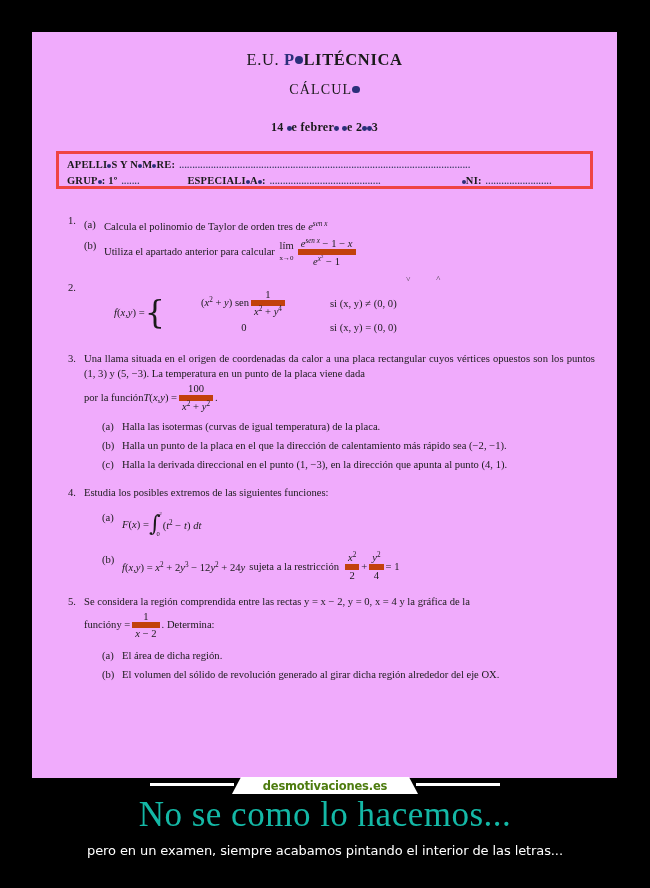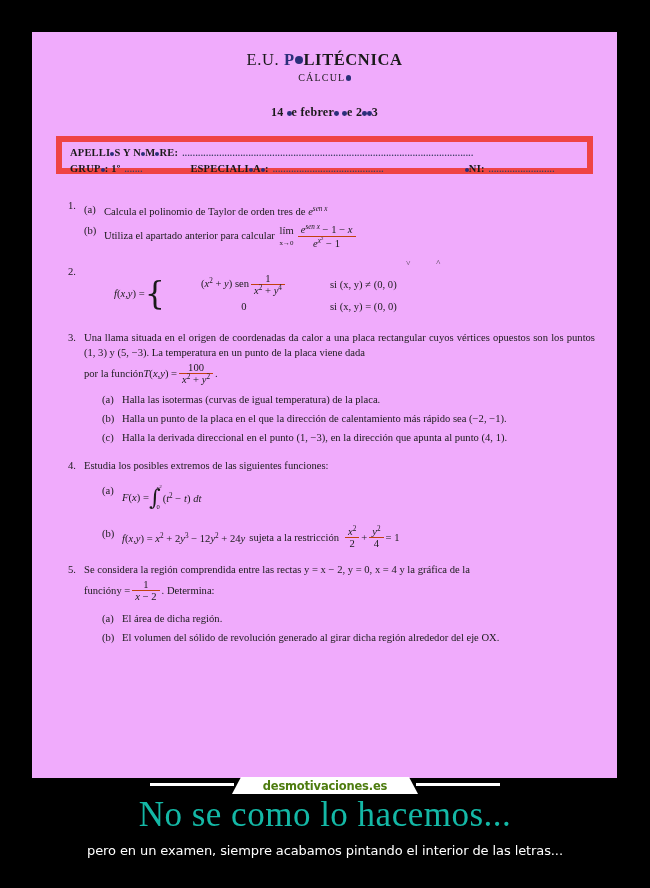--- a/index.html
+++ b/index.html
@@ -10,36 +10,36 @@
   
   #paper{
     position:absolute;left:32px;top:32px;width:585px;height:746px;
     background:#f0abfc;color:#1a1a1a;overflow:hidden;
   }
   #paper-inner{padding:12px 22px 0 22px;}
 
   
   .hdr{text-align:center;}
   .hdr .l1{font-size:16.5px;letter-spacing:.6px;margin-top:6px;}
-  .hdr .l2{font-size:10px;letter-spacing:1.2px;margin-top:2px;}
+  .hdr .l2{font-size:14px;letter-spacing:1.2px;margin-top:12px;}
   .hdr .l3{font-size:12px;font-weight:bold;margin-top:22px;letter-spacing:.3px;}
   .bld{font-weight:bold;}
   .ink-b{font-weight:bold;color:#2b2f7a;}
   .blob{
     display:inline-block;width:.52em;height:.52em;border-radius:50%;
     background:#2b2f7a;vertical-align:.04em;margin:0 .01em;
   }
   .blob-sm{
     display:inline-block;width:.40em;height:.40em;border-radius:50%;
     background:#2b2f7a;vertical-align:.02em;
   }
 
   
   #idbox{
-    margin:16px 2px 0 2px;border:6px solid #ef4444;height:38px;
+    margin:16px 2px 0 2px;border:3px solid #ef4444;height:38px;
     padding:3px 8px 0 8px;box-sizing:border-box;
   }
   .idrow{font-size:10.5px;font-weight:bold;letter-spacing:.2px;
          white-space:nowrap;line-height:16px;display:flex;align-items:baseline;}
   .dots{
     flex:1;overflow:hidden;color:#3a3f63;font-weight:bold;
     font-size:9px;letter-spacing:.4px;margin-left:4px;white-space:nowrap;
   }
   .dots.fixed{flex:none;}
   .gap{display:inline-block;width:26px;}
@@ -51,21 +51,21 @@
   .body{flex:1;position:relative;}
   .sub{display:flex;margin-top:4px;}
   .lbl{width:20px;flex:none;}
   .txt{flex:1;text-align:justify;}
   .mathline{margin-top:6px;}
   i{font-family:"Liberation Serif", serif;}
 
   
   .frac{display:inline-block;vertical-align:middle;text-align:center;
         margin:0 2px;line-height:1.05;}
-  .frac .n{display:block;border-bottom:1px solid #c2410c;padding:0 3px;}
+  .frac .n{display:block;border-bottom:6px solid #c2410c;padding:0 3px;}
   .frac .d{display:block;padding:0 3px;}
   sup{font-size:.68em;vertical-align:.52em;}
   .lim{display:inline-block;text-align:center;vertical-align:middle;margin:0 2px;}
   .lim .op{display:block;}
   .lim .un{display:block;font-size:.66em;margin-top:-2px;}
   .intg{font-size:2.1em;line-height:.5;vertical-align:-.30em;
         font-family:"DejaVu Serif", serif;}
   .ilim{display:inline-block;font-size:.62em;text-align:left;
         vertical-align:middle;line-height:1.5;margin:0 1px 0 -4px;}
   .ilim .t{display:block;margin-bottom:9px;}

